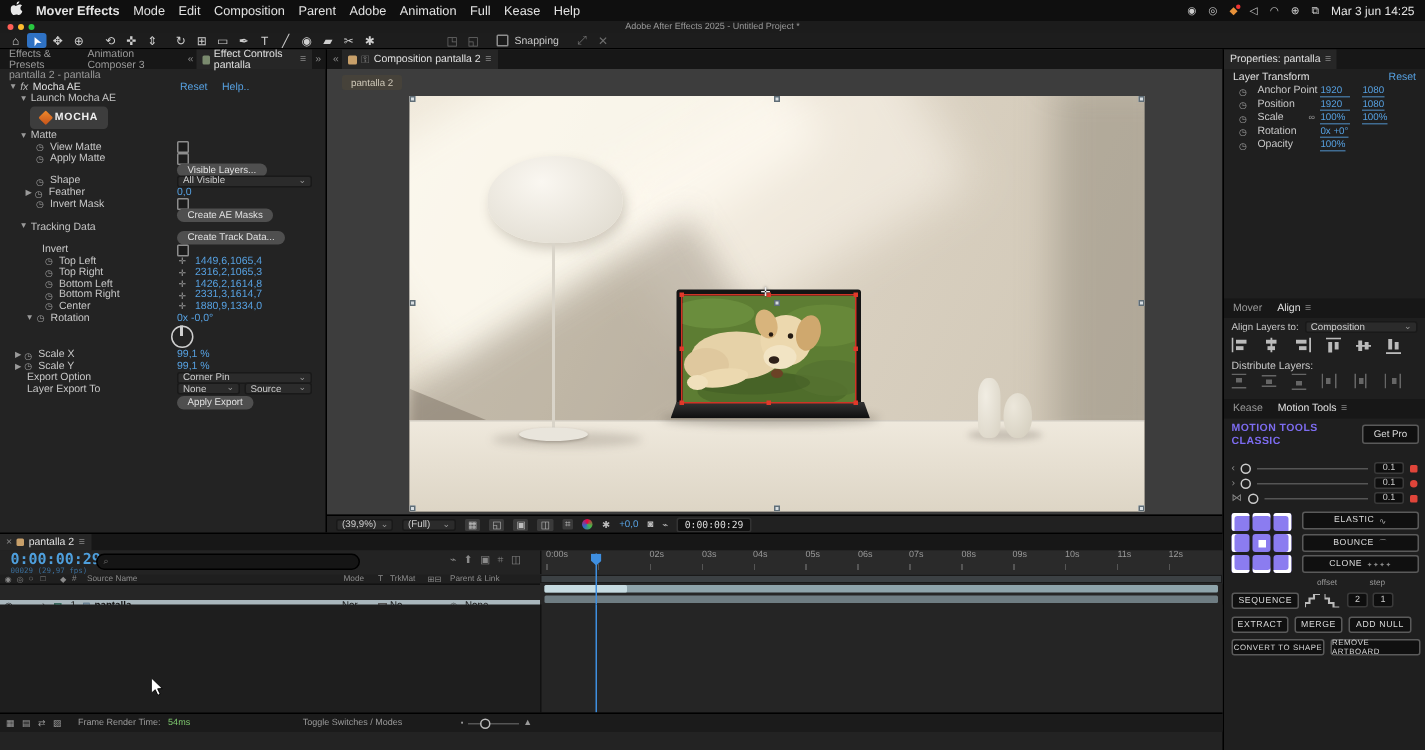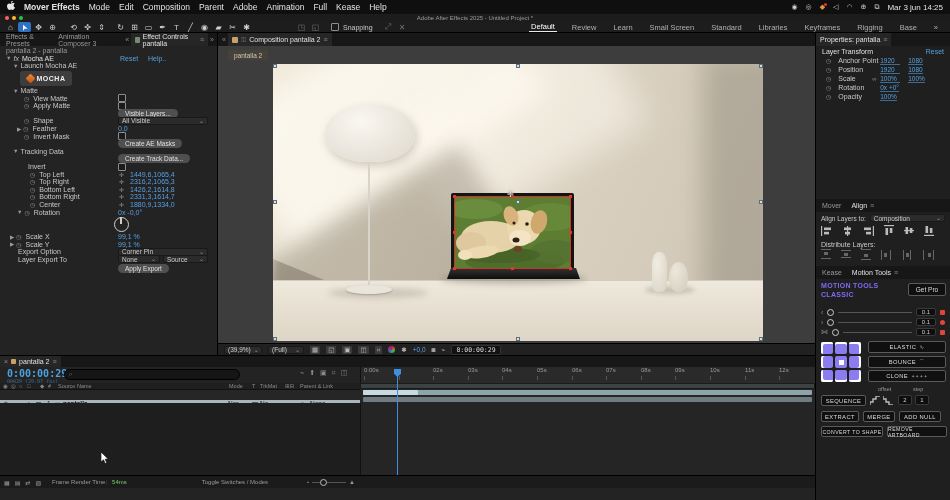--- a/index.html
+++ b/index.html
@@ -102,32 +102,20 @@
     <span class="tool">✂</span>
     <span class="tool">✱</span>
     <span style="width:40px;"></span>
     <span class="tool dim">◳</span>
     <span class="tool dim">◱</span>
     <span class="chk" style="margin:0 3px 0 8px;"></span>
     <span style="font-size:7px;color:#c8c8c8;">Snapping</span>
     <span class="tool dim" style="margin-left:8px;">⤢</span>
     <span class="tool dim">✕</span>
 
-    <span style="margin-left:auto;display:flex;align-items:center;gap:13px;padding-right:6px;">
-      <span class="wstab active">Default</span>
-      <span class="wstab">Review</span>
-      <span class="wstab">Learn</span>
-      <span class="wstab">Small Screen</span>
-      <span class="wstab">Standard</span>
-      <span class="wstab">Libraries</span>
-      <span class="wstab">Keyframes</span>
-      <span class="wstab">Rigging</span>
-      <span class="wstab">Base</span>
-      <span class="wstab">»</span>
-    </span>
   </div>
 
   <div class="abs" id="left-panel" style="left:0;top:33px;width:218px;height:322px;background:#232323;border-right:1px solid #000;box-sizing:border-box;">
     <div class="tabstrip" style="padding-left:6px;gap:8px;">
       <span>Effects &amp; Presets</span>
       <span>Animation Composer 3</span>
       <span style="margin-left:auto;display:flex;align-items:center;">
         <span style="color:#888;margin-right:2px;">«</span>
         <span class="tab-active">
           <span class="paneicon" style="background:#7a8a6e;"></span>

